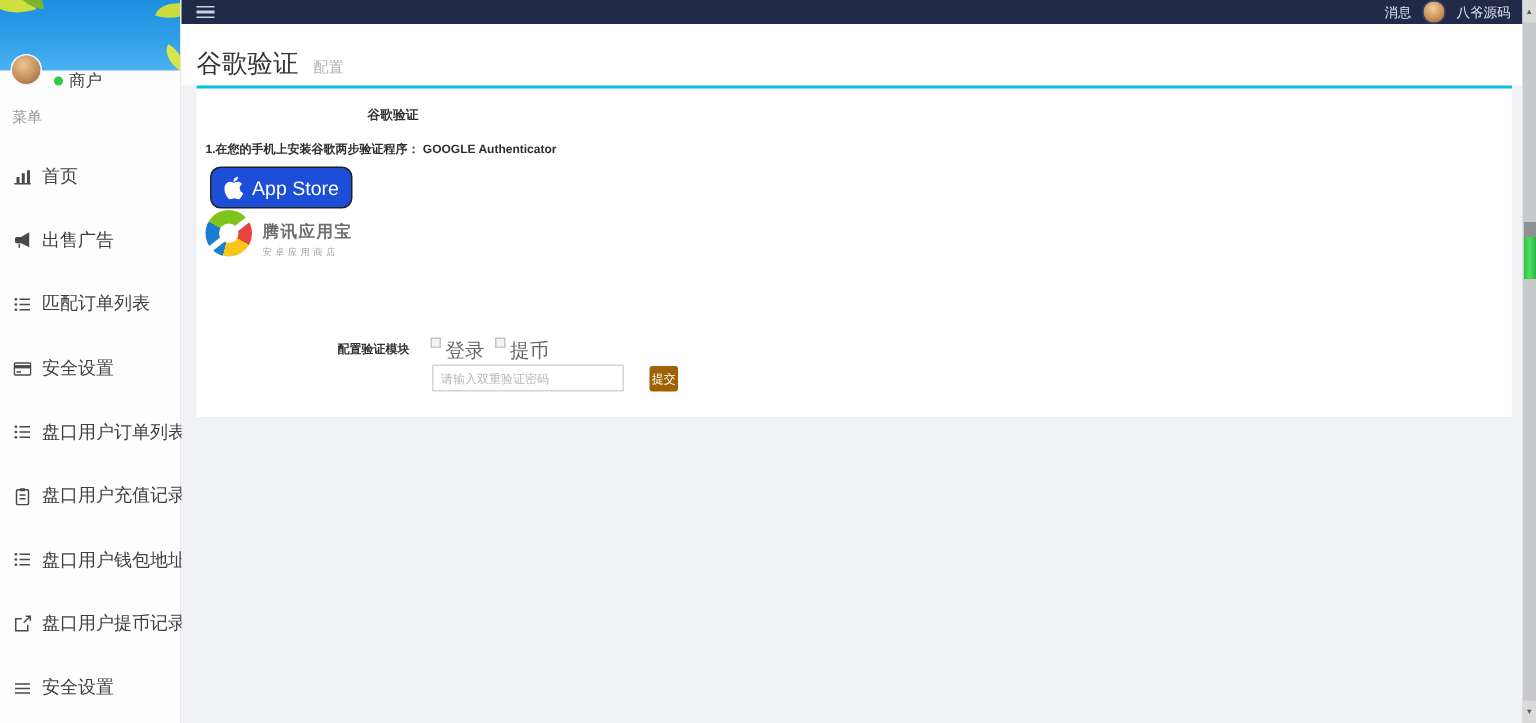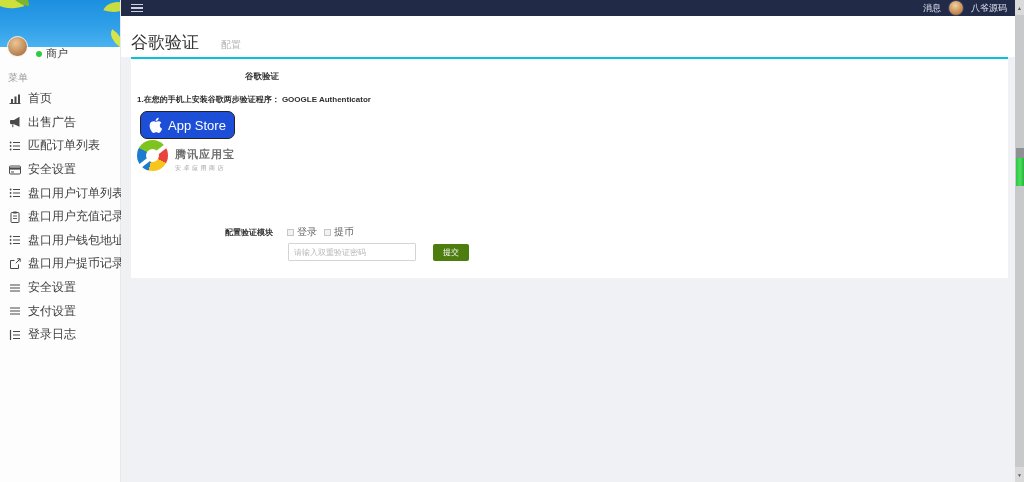--- a/index.html
+++ b/index.html
@@ -14,38 +14,38 @@
   .leaf-a { left:-6px; top:-7px; width:28px; height:18px; background:#cfdf3e; border-radius:0 100% 0 100%; transform:rotate(-18deg); }
   .leaf-a2 { left:10px; top:-9px; width:20px; height:14px; background:#7cb52c; border-radius:0 100% 0 100%; transform:rotate(8deg); }
   .leaf-b { right:-7px; top:0px; width:22px; height:14px; background:#c9dd3e; border-radius:100% 0 100% 0; transform:rotate(18deg); }
   .leaf-c { right:-5px; top:33px; width:17px; height:11px; background:#d6e54a; border-radius:0 100% 0 100%; transform:rotate(32deg); }
   .avatar { position:absolute; left:7px; top:36px; width:21px; height:21px; border-radius:50%;
     background:radial-gradient(circle at 40% 32%, #ecc793, #bb8455 65%, #8a5a38); border:1px solid #f3f3f3; }
   .role { position:absolute; left:36px; top:46px; display:flex; align-items:center; gap:4px; font-size:11px; color:#3d3d3d; }
   .role-dot { width:6px; height:6px; border-radius:50%; background:#2ecc40; }
   .menu-title { position:absolute; left:8px; top:71px; font-size:10px; color:#9a9a9a; }
   .menu { position:absolute; left:0; top:87px; width:100%; list-style:none; }
-  .menu li { height:23.6px; display:flex; align-items:center; padding-left:9px; font-size:12px; color:#3f3f3f; cursor:pointer; white-space:nowrap; }
+  .menu li { height:23.6px; display:flex; align-items:center; padding-left:9px; font-size:12px; color:#3f3f3f; cursor:pointer; white-space:nowrap;margin-top:19px; }
   .ic { width:12px; height:12px; margin-right:7px; flex:0 0 12px; display:inline-flex; }
   .ic svg { width:12px; height:12px; }
 
   
   .topbar { position:absolute; left:121px; top:0; width:894px; height:16px; background:#212a47; display:flex; align-items:center; }
   .hamburger { margin-left:10px; cursor:pointer; }
   .hamburger span { display:block; width:12px; height:1.6px; background:#cdd2e2; margin:2px 0; }
   .topbar-right { margin-left:auto; display:flex; align-items:center; gap:7px; padding-right:8px; }
   .tb-msg { font-size:9px; color:#dfe3ef; cursor:pointer; }
   .tb-avatar { width:16px; height:16px; border-radius:50%; cursor:pointer;
     background:radial-gradient(circle at 45% 32%, #f0d2a0, #c98c52 60%, #9c6335); border:1px solid #39426a; }
   .tb-user { font-size:9px; color:#dfe3ef; cursor:pointer; }
 
   
   .page-header { position:absolute; left:121px; top:28px; width:894px; height:29px; background:#fff; display:flex; align-items:center; }
   .ph-title { font-size:17px; color:#333; font-weight:400; margin-left:10px; }
-  .ph-sub { font-size:10px; color:#b3b3b3; margin-left:22px; margin-top:4px;text-align:right; }
+  .ph-sub { font-size:10px; color:#b3b3b3; margin-left:10px; margin-top:4px;text-align:right; }
 
   
   .main { position:absolute; left:121px; top:57px; width:894px; height:425px; background:#eff1f4; }
   .card { position:absolute; left:10px; top:0; width:877px; height:221px; background:#fff; border-top:2px solid #06c3dc; }
   .c-heading { position:absolute; left:114px; top:12px; font-size:8.5px; font-weight:bold; color:#333; }
   .c-step { position:absolute; left:6px; font-size:8px; font-weight:bold; color:#2f2f2f; line-height:11px; }
   .c-step1 { top:35px; }
   .c-step2 { top:122px; width:438px; }
 
   .appstore { position:absolute; left:9px; top:52px; width:95px; height:28px; background:#1d4ed8; border-radius:7px;
@@ -55,27 +55,27 @@
 
   .tencent { position:absolute; left:6px; top:81px; display:flex; align-items:flex-start; gap:7px; cursor:pointer; }
   .tc-icon { position:relative; width:31px; height:31px; border-radius:50%;
     background:conic-gradient(from 300deg, #7fc41e 0 115deg, #e8433c 115deg 180deg, #f6c51e 180deg 255deg, #1d7bd0 255deg 360deg); }
   .tc-icon::before { content:""; position:absolute; left:-2px; top:13.5px; width:36px; height:4px; background:#fff; transform:rotate(-38deg); }
   .tc-icon::after { content:""; position:absolute; inset:9px; background:#fff; border-radius:50%; }
   .tc-name { font-size:11px; color:#6f6f6f; font-weight:600; letter-spacing:1px; margin-top:7px;text-align:right; }
   .tc-tag { font-size:6px; color:#9c9c9c; letter-spacing:2.5px; margin-top:2px; }
 
   .f-label { position:absolute; left:50px; top:168px; width:92px; text-align:right; font-size:8px; font-weight:bold; color:#333; }
-  .f-checks { position:absolute; left:156px; top:166px; display:flex; align-items:center; font-size:10px; color:#666; }
+  .f-checks { position:absolute; left:156px; top:166px; display:flex; font-size:13px; color:#666; }
   .cb { width:7px; height:7px; border:1px solid #c6c6c6; background:#f2f2f2; margin-right:3px; cursor:pointer; }
   .cb-label { margin-right:7px; cursor:pointer; }
   .f-input { position:absolute; left:157px; top:184px; width:128px; height:18px; border:1px solid #d4d4d4; border-radius:1px;
     font-size:8px; color:#333; padding:0 5px; outline:none; font-family:Liberation Sans, sans-serif; }
   .f-input::placeholder { color:#b8b8b8; }
-  .f-submit { position:absolute; left:302px; top:185px; width:36px; height:17px; background:#4d7c0f; color:#fff;
+  .f-submit { position:absolute; left:302px; top:185px; width:19px; height:17px; background:#a16207; color:#fff;
     font-size:8px; border:none; border-radius:2px; cursor:pointer; font-family:inherit; }
 
   
   .scrollbar { position:absolute; right:0; top:0; width:9px; height:482px; background:#c7c9cb; }
   .sb-btn { position:absolute; left:0; width:9px; height:15px; background:#dadada; color:#5a5a5a; font-size:5px;
     display:flex; align-items:center; justify-content:center; cursor:pointer; }
   .sb-up { top:0; } .sb-down { bottom:0; }
   .sb-thumb { position:absolute; left:0.5px; top:148px; width:8px; height:38px; cursor:grab; }
   .sb-thumb .cap { height:10px; background:#8f9193; }
   .sb-thumb .grn { height:28px; background:linear-gradient(90deg,#30c447,#4ae05e 50%,#2cb240); }

